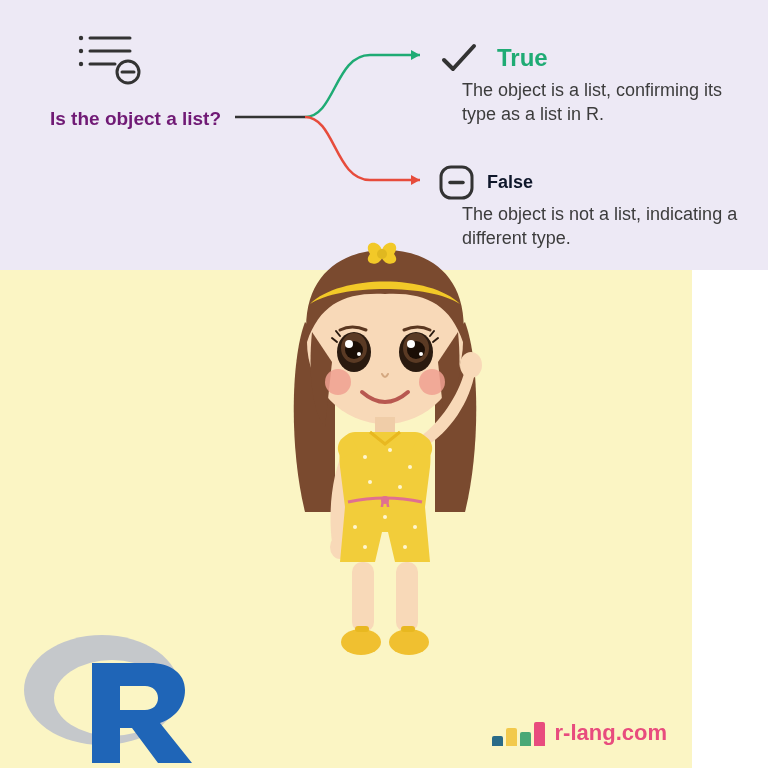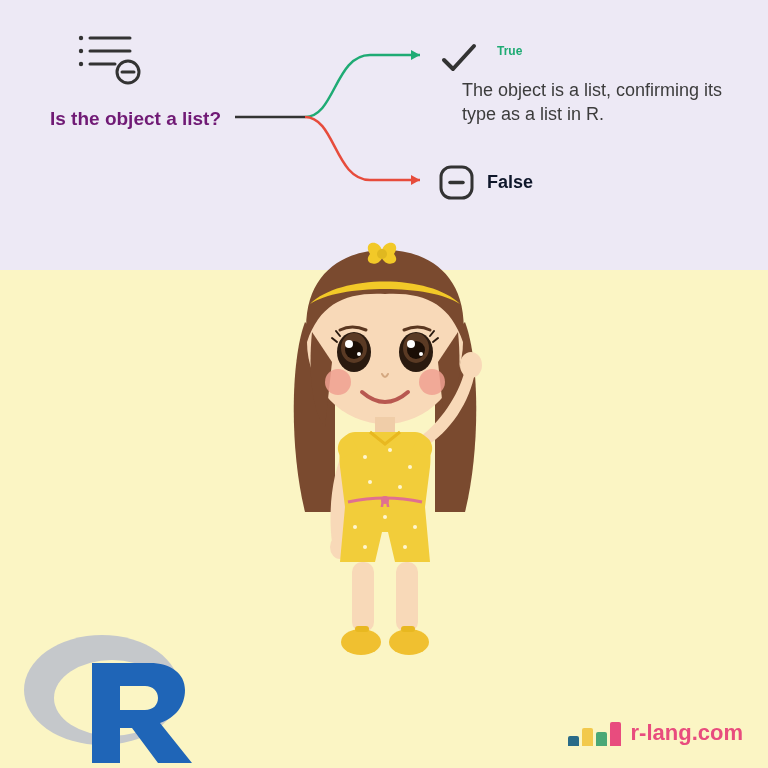--- a/index.html
+++ b/index.html
@@ -10,21 +10,21 @@
       overflow: hidden;
       position: relative;
     }
     .top-section {
       width: 768px;
       height: 270px;
       background: #ede9f5;
       position: relative;
     }
     .bottom-section {
-      width: 768px;
+      width: 692px;
       height: 498px;
       background: #fbf5c4;
       position: relative;
     }
     .list-icon {
       position: absolute;
       left: 75px;
       top: 32px;
       width: 70px;
       height: 55px;
@@ -48,21 +48,21 @@
       position: absolute;
       left: 439px;
       top: 38px;
       width: 40px;
       height: 40px;
     }
     .true-label {
       position: absolute;
       left: 497px;
       top: 44px;
-      font-size: 12px;
+      font-size: 24px;
       font-weight: 700;
       color: #1fab74;
     }
     .true-desc {
       position: absolute;
       left: 462px;
       top: 78px;
       font-size: 18px;
       color: #3c3c3c;
       line-height: 1.35;
@@ -161,20 +161,21 @@
     <path d="M 5 22 L 14 31 L 35 8" fill="none" stroke="#333" stroke-width="4" stroke-linecap="round" stroke-linejoin="round"></path>
   </svg>
   <div class="true-label">True</div>
   <div class="true-desc">The object is a list, confirming its type as a list in R.</div>
 
   <svg class="minus-icon" viewBox="0 0 35 35">
     <rect x="2" y="2" width="31" height="31" rx="10" fill="none" stroke="#333" stroke-width="3"></rect>
     <line x1="11" y1="17.5" x2="24" y2="17.5" stroke="#333" stroke-width="3.5" stroke-linecap="round"></line>
   </svg>
   <div class="false-label">False</div>
+  <div class="false-desc">The object is not a list, indicating a different type.</div>
 
 </div>
 
 <div class="bottom-section">
 
   <svg class="r-logo" viewBox="0 0 175 135">
     <ellipse cx="82" cy="62" rx="78" ry="55" fill="#c5c8cb"></ellipse>
     <ellipse cx="92" cy="70" rx="58" ry="38" fill="#fbf5c4"></ellipse>
     <path d="M 72 35 L 72 135 L 100 135 L 100 100 L 112 100 L 138 135 L 172 135 L 140 95 C 155 90, 165 78, 165 62 C 165 45, 150 35, 130 35 Z M 100 58 L 125 58 C 133 58, 138 63, 138 70 C 138 77, 133 82, 125 82 L 100 82 Z" fill="#1f65b7"></path>
   </svg>

